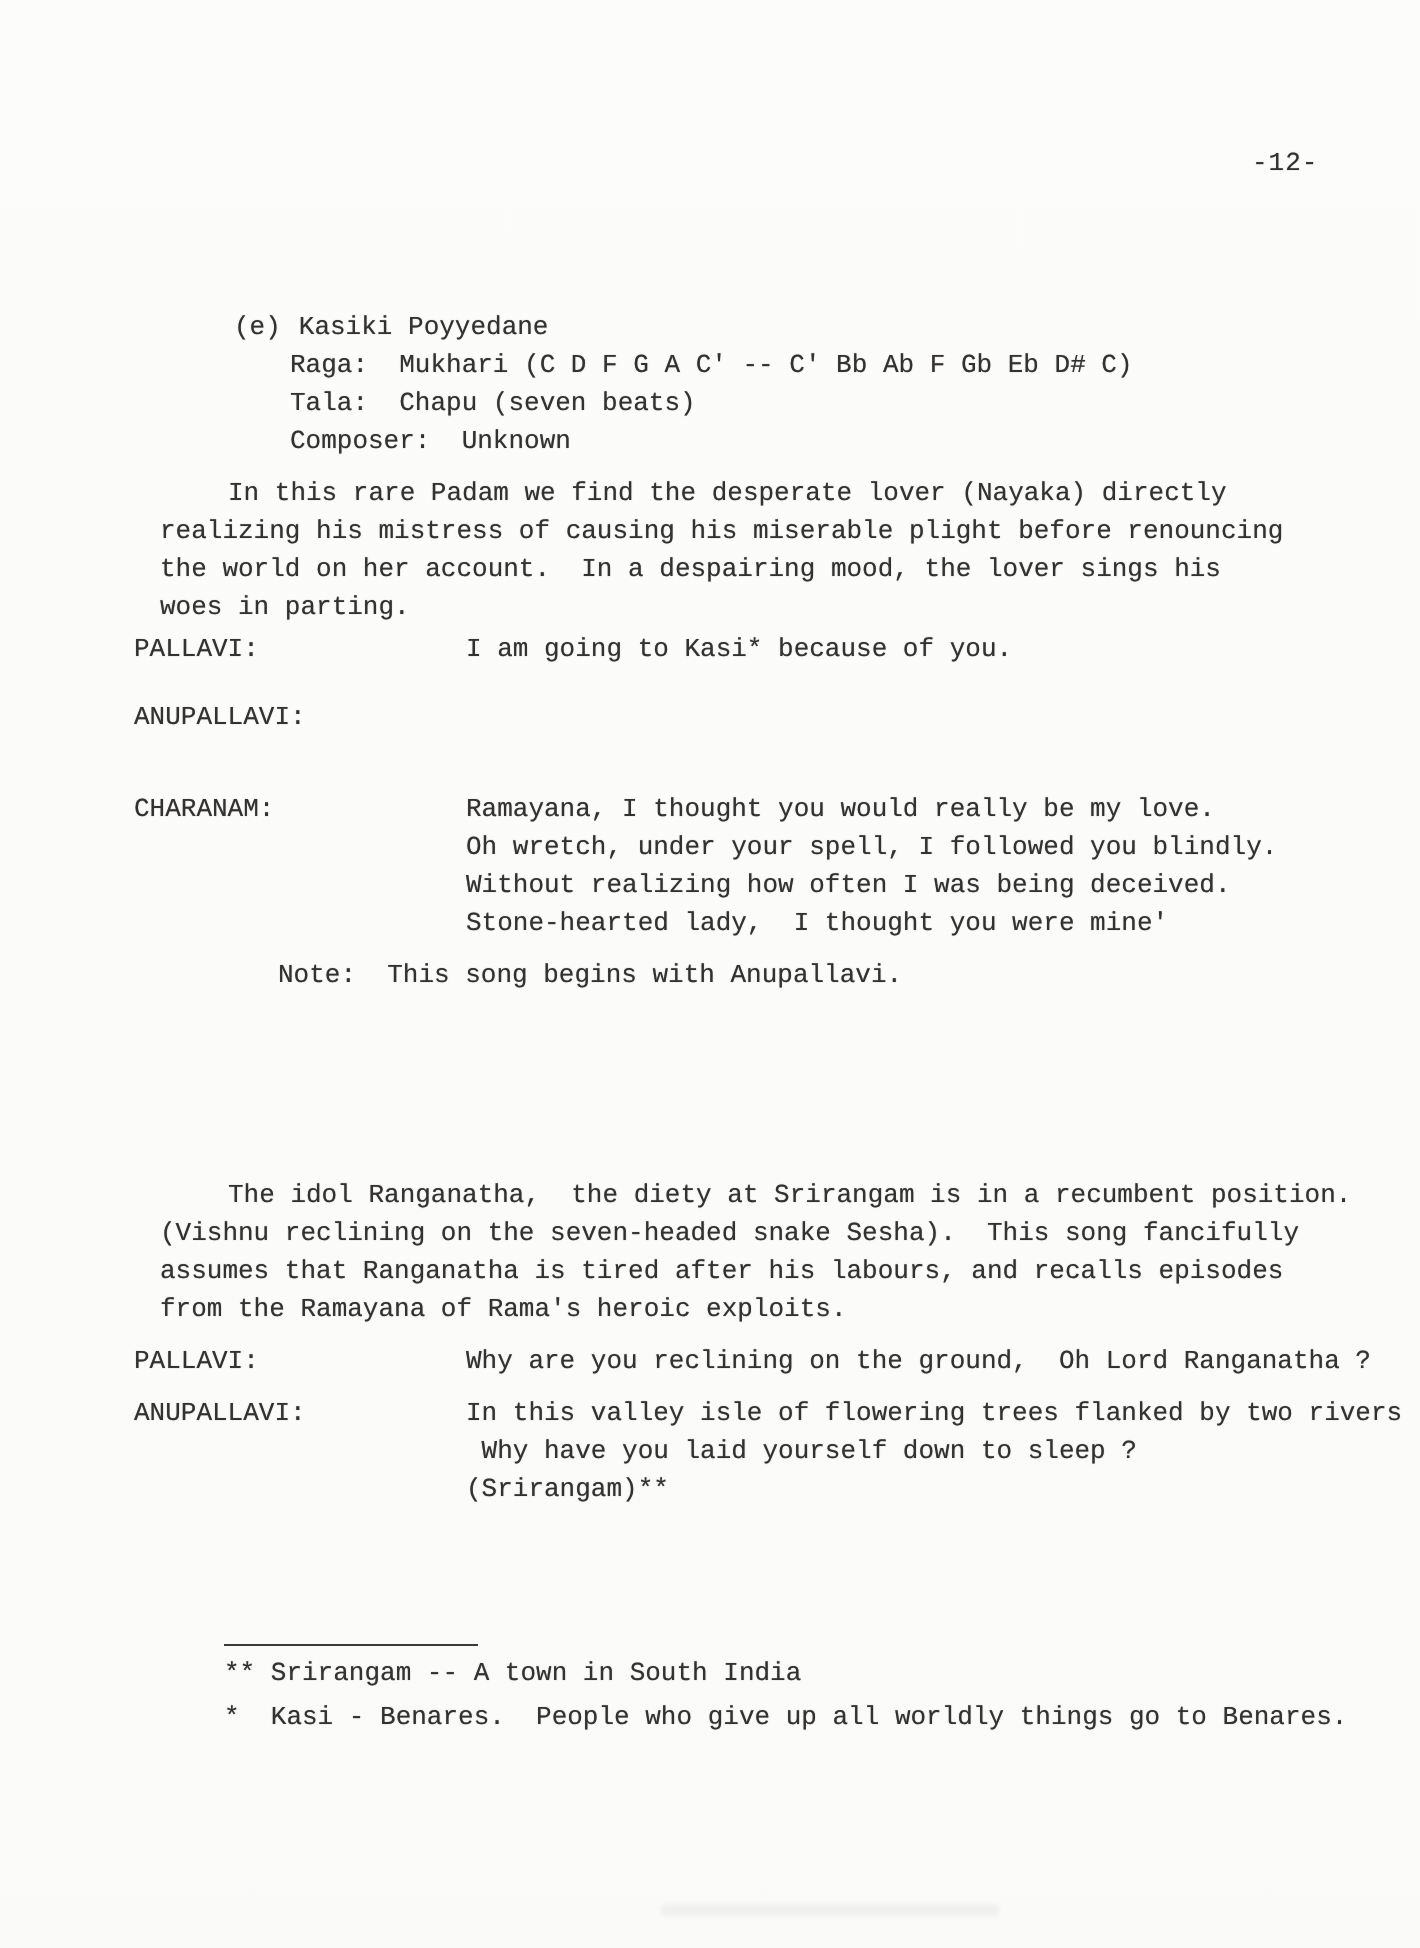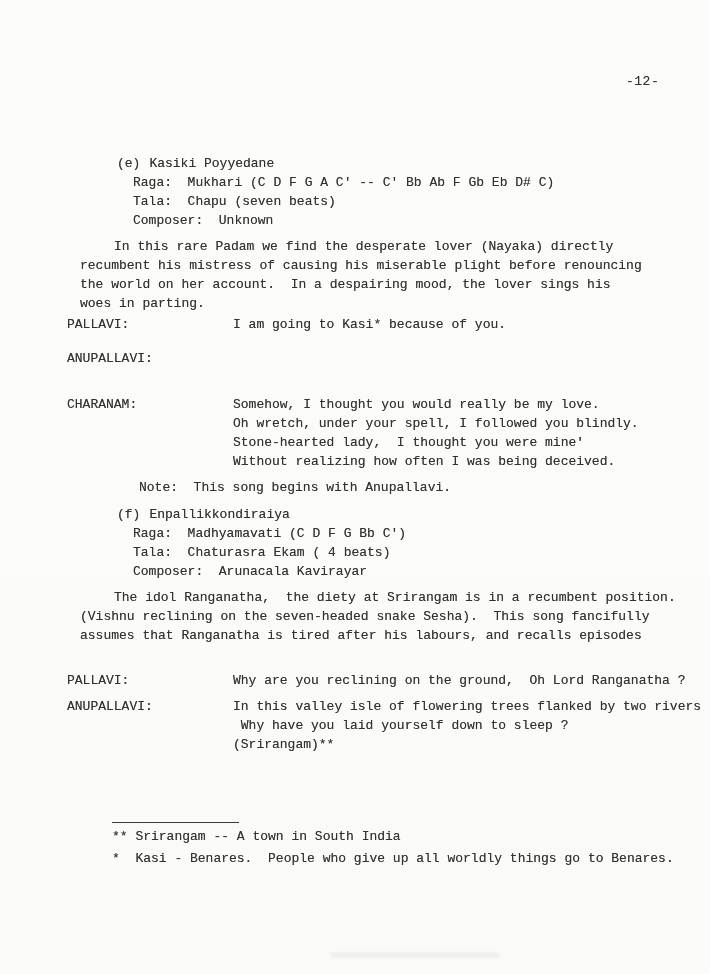--- a/index.html
+++ b/index.html
@@ -26,21 +26,21 @@
     position: absolute;
     top: 72px;
     left: 626px;
     letter-spacing: 0.5px;
   }
 
   .song-header { position: absolute; }
   .song-title-line { white-space: pre; }
   .song-index { display: inline-block; }
   .song-title { display: inline-block; margin-left: 9px; }
-  .song-detail { white-space: pre; margin-left: 16px; }
+  .song-detail { white-space: pre; margin-left: 28px; }
 
   .paragraph { position: absolute; }
   .paragraph .indent { padding-left: 34px; }
 
   .stanza {
     position: absolute;
     left: 67px;
     display: flex;
     align-items: flex-start;
     gap: 48px;
@@ -83,59 +83,54 @@
 
   <div class="song-header" style="left:117px; top:154px">
     <div class="song-title-line"><span class="song-index">(e)</span><span class="song-title">Kasiki Poyyedane</span></div>
     <div class="song-detail">Raga:  Mukhari (C D F G A C' -- C' Bb Ab F Gb Eb D# C)</div>
     <div class="song-detail">Tala:  Chapu (seven beats)</div>
     <div class="song-detail">Composer:  Unknown</div>
   </div>
 
   <div class="paragraph" style="left:80px; top:237px">
     <div class="line indent">In this rare Padam we find the desperate lover (Nayaka) directly</div>
-    <div class="line">recumbent his mistress of causing his miserable plight before renouncing</div>
+    <div class="line">realizing his mistress of causing his miserable plight before renouncing</div>
     <div class="line">the world on her account.  In a despairing mood, the lover sings his</div>
     <div class="line">woes in parting.</div>
   </div>
 
   <div class="stanza" style="top:315px">
     <div class="stanza-label">PALLAVI:</div>
     <div class="stanza-lines">
       <div class="line">I am going to Kasi* because of you.</div>
     </div>
   </div>
 
   <div class="stanza" style="top:349px">
     <div class="stanza-label">ANUPALLAVI:</div>
   </div>
 
   <div class="stanza" style="top:395px">
     <div class="stanza-label">CHARANAM:</div>
     <div class="stanza-lines">
-      <div class="line">Somehow, I thought you would really be my love.</div>
+      <div class="line">Ramayana, I thought you would really be my love.</div>
       <div class="line">Oh wretch, under your spell, I followed you blindly.</div>
+      <div class="line">Without realizing how often I was being deceived.</div>
       <div class="line">Stone-hearted lady,  I thought you were mine'</div>
-      <div class="line">Without realizing how often I was being deceived.</div>
     </div>
   </div>
 
   <div class="note-line" style="left:139px; top:478px">Note:  This song begins with Anupallavi.</div>
 
-  <div class="song-header" style="left:117px; top:505px">
-    <div class="song-title-line"><span class="song-index">(f)</span><span class="song-title">Enpallikkondiraiya</span></div>
-    <div class="song-detail">Raga:  Madhyamavati (C D F G Bb C')</div>
-    <div class="song-detail">Tala:  Chaturasra Ekam ( 4 beats)</div>
-    <div class="song-detail">Composer:  Arunacala Kavirayar</div>
-  </div>
 
   <div class="paragraph" style="left:80px; top:588px">
     <div class="line indent">The idol Ranganatha,  the diety at Srirangam is in a recumbent position.</div>
     <div class="line">(Vishnu reclining on the seven-headed snake Sesha).  This song fancifully</div>
     <div class="line">assumes that Ranganatha is tired after his labours, and recalls episodes</div>
+    <div class="line">from the Ramayana of Rama's heroic exploits.</div>
   </div>
 
   <div class="stanza" style="top:671px">
     <div class="stanza-label">PALLAVI:</div>
     <div class="stanza-lines">
       <div class="line">Why are you reclining on the ground,  Oh Lord Ranganatha ?</div>
     </div>
   </div>
 
   <div class="stanza" style="top:697px">

